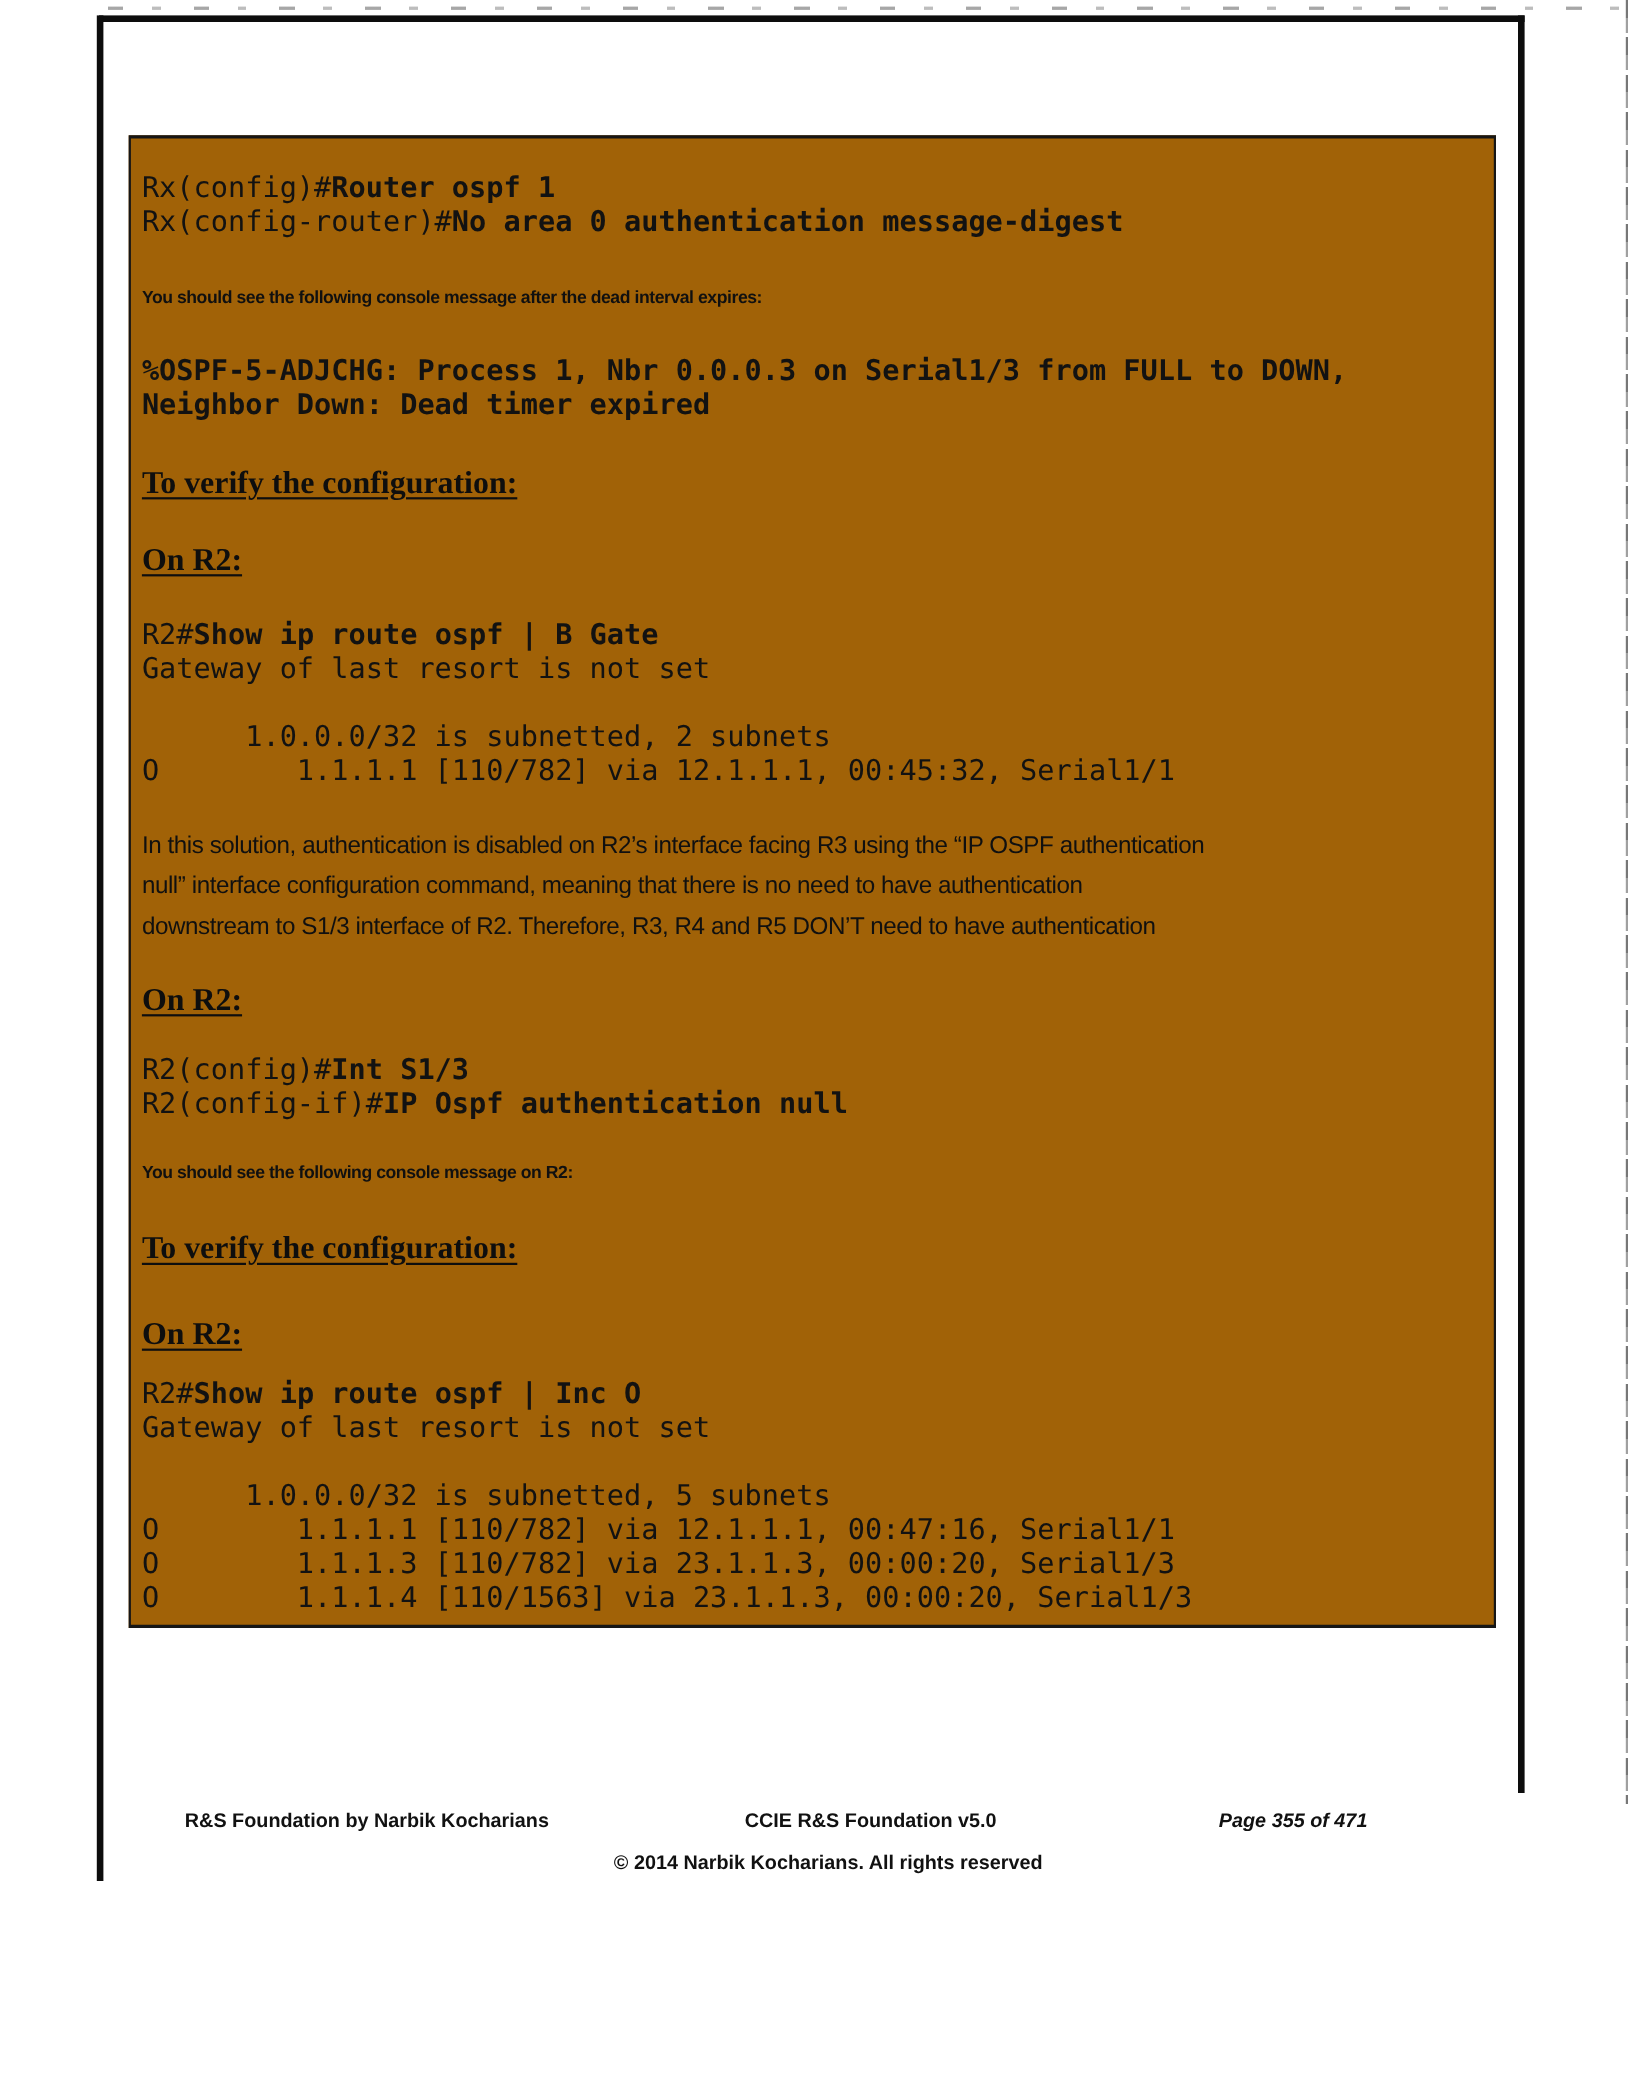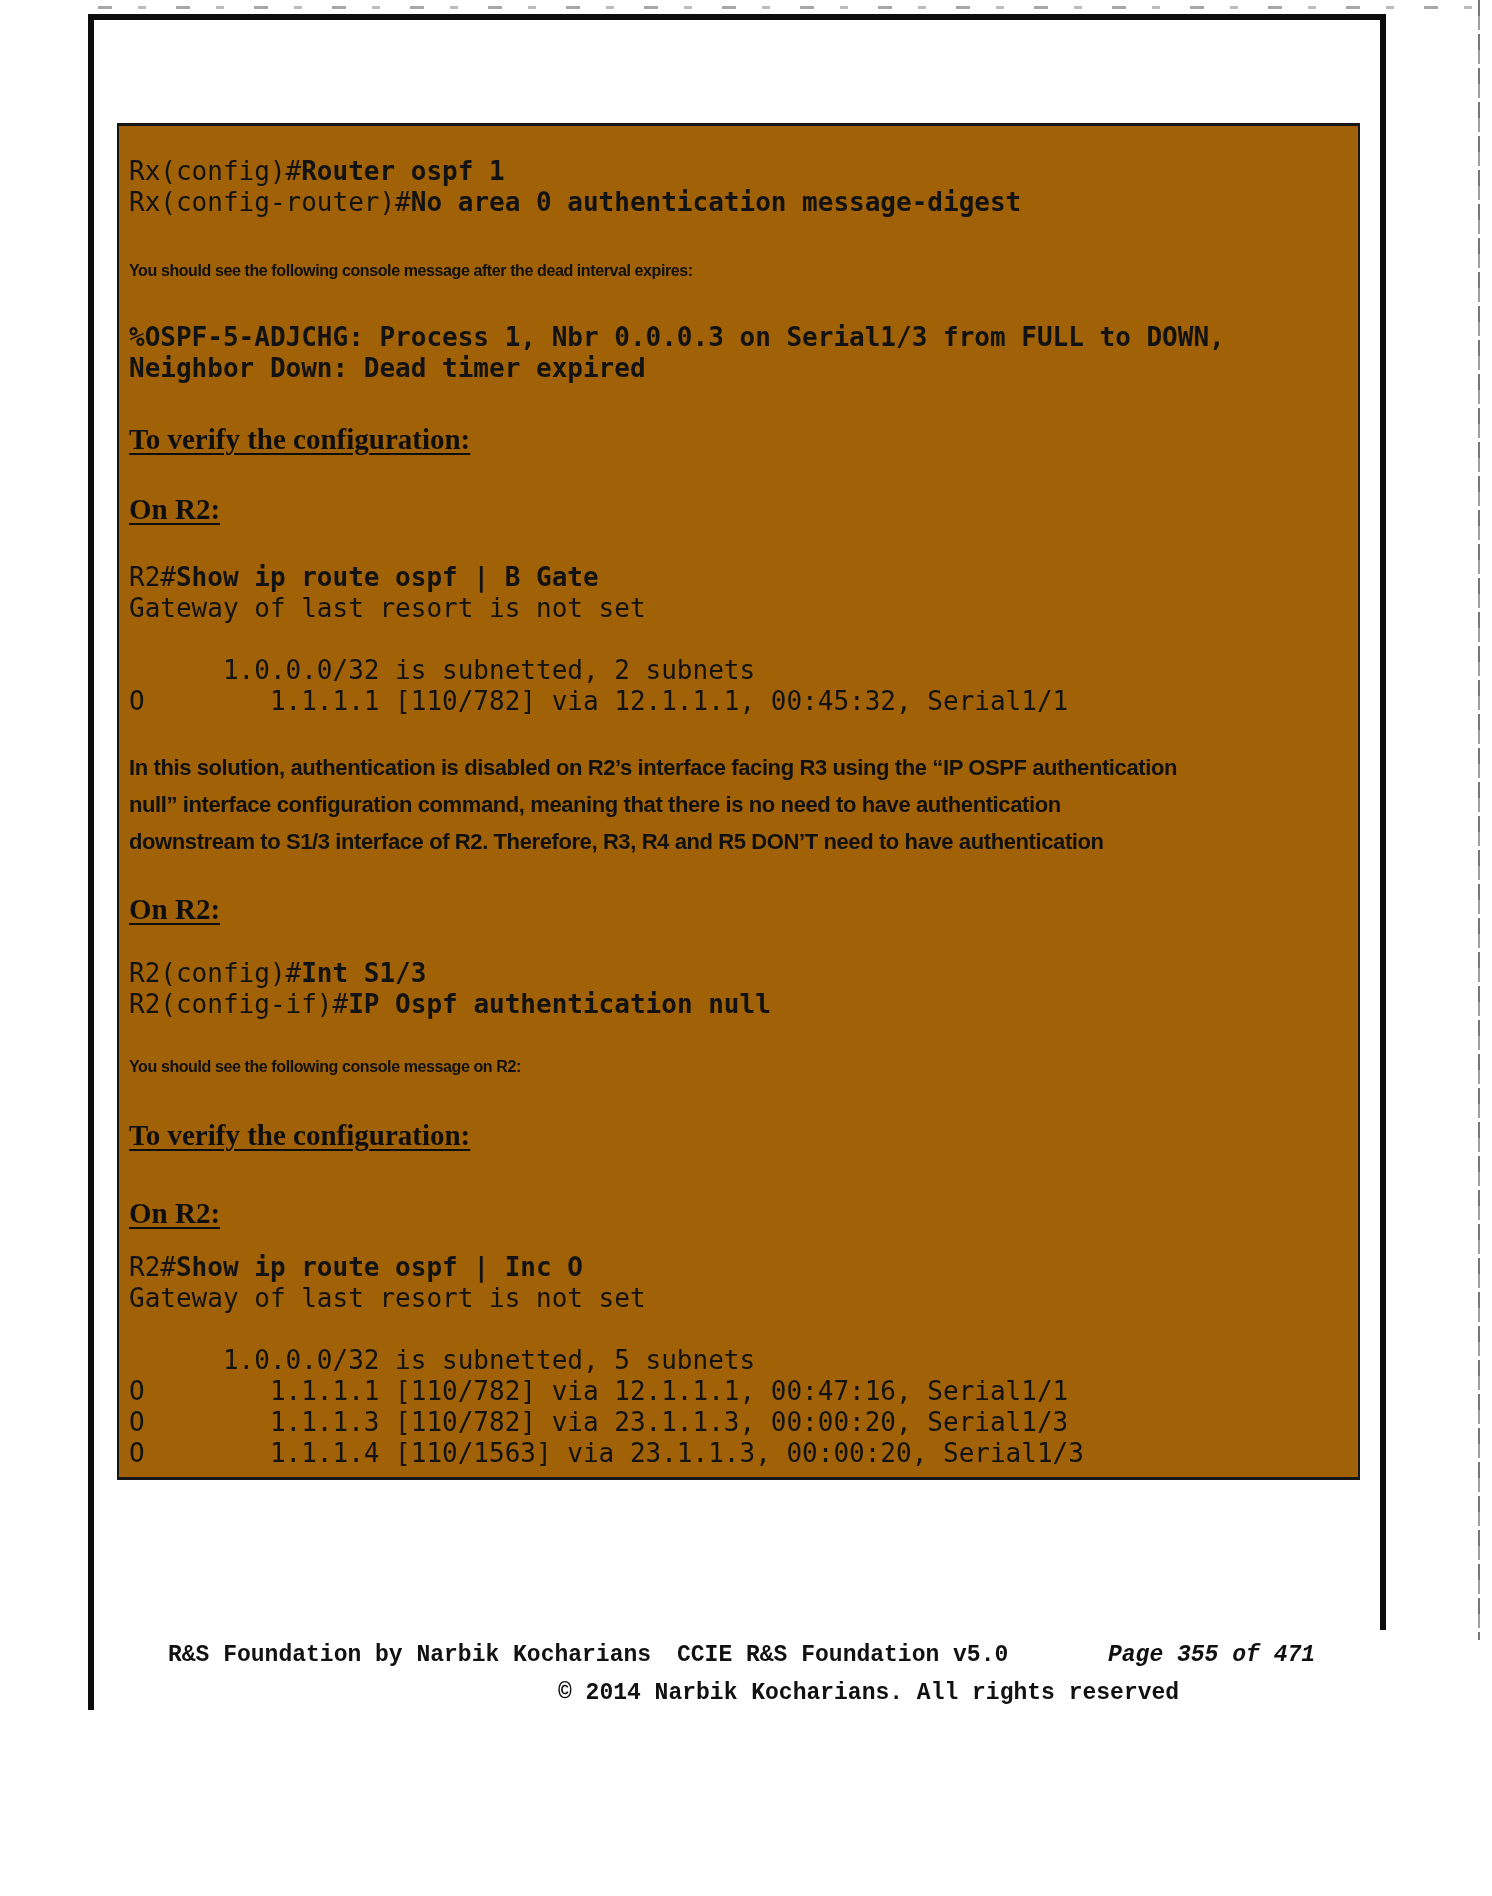--- a/index.html
+++ b/index.html
@@ -61,21 +61,21 @@
     font-family: "Liberation Sans", sans-serif;
     font-weight: bold;
     font-size: 16px;
     line-height: 30px;
     letter-spacing: -0.4px;
     white-space: nowrap;
     color: #101010;
   }
   .sans-par {
     font-family: "Liberation Sans", sans-serif;
-    font-weight: bold;
+    font-weight: normal;
     font-size: 22px;
     line-height: 37px;
     letter-spacing: -0.4px;
     color: #101010;
   }
   .sans-par div { white-space: nowrap; }
 
   .serif-heading {
     font-family: "Liberation Serif", "DejaVu Serif", serif;
     font-weight: bold;
@@ -92,23 +92,23 @@
   .gap-31 { margin-top: 31px; }
   .gap-32 { margin-top: 32px; }
   .gap-34 { margin-top: 34px; }
   .gap-36 { margin-top: 36px; }
   .gap-38 { margin-top: 38px; }
   .gap-40 { margin-top: 40px; }
 
   
   .footer-text {
     position: absolute;
-    font-family: Liberation Mono, monospace;
+    font-family: Liberation Sans, sans-serif;
     font-weight: bold;
-    font-size: 23px;
+    font-size: 18px;
     line-height: 28px;
     color: #111;
     white-space: nowrap;
     text-align: center;
   }
   .footer-text.italic { font-style: italic; }
 </style>
 </head>
 <body>
 

